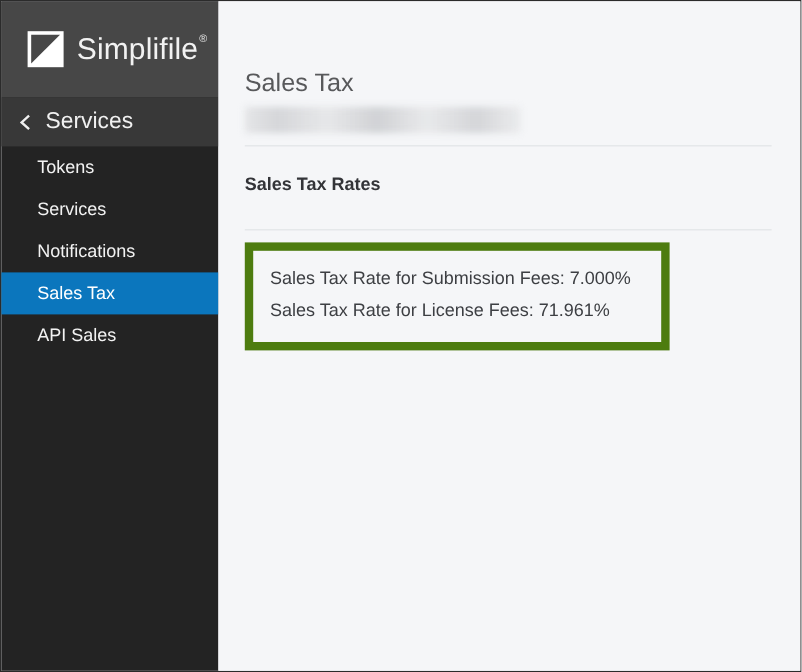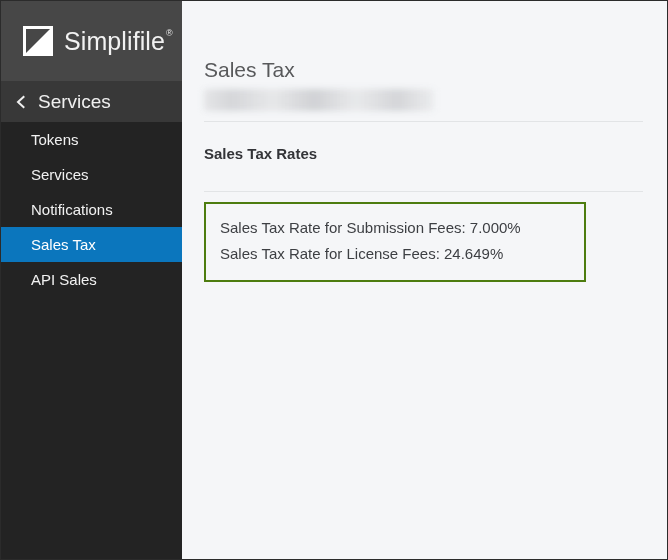--- a/index.html
+++ b/index.html
@@ -174,23 +174,23 @@
     font-size: 15px;
     font-weight: 700;
     margin: 0;
     padding-top: 22px;
     padding-bottom: 18px;
     line-height: 19px;
   }
 
   .rates-box {
     margin-top: 10px;
-    width: 382px;
-    box-sizing: border-box;
-    border: 2px solid #4d7c0f;
+    width: 354px;
+    box-sizing: border-box;
+    border: 7px solid #4d7c0f;
     background: #f5f6f8;
     padding: 11px 14px 13px 14px;
   }
   .rate-line {
     color: #3d3f43;
     font-size: 15px;
     line-height: 26px;
     font-weight: 400;
     white-space: nowrap;
   }
@@ -233,17 +233,17 @@
     <div class="redacted"></div>
 
     <div class="divider"></div>
 
     <h2 class="section-title">Sales Tax Rates</h2>
 
     <div class="divider"></div>
 
     <div class="rates-box">
       <div class="rate-line">Sales Tax Rate for Submission Fees: 7.000%</div>
-      <div class="rate-line">Sales Tax Rate for License Fees: 24.649%</div>
+      <div class="rate-line">Sales Tax Rate for License Fees: 71.961%</div>
     </div>
   </div>
 
 </div>
 
 </body></html>

